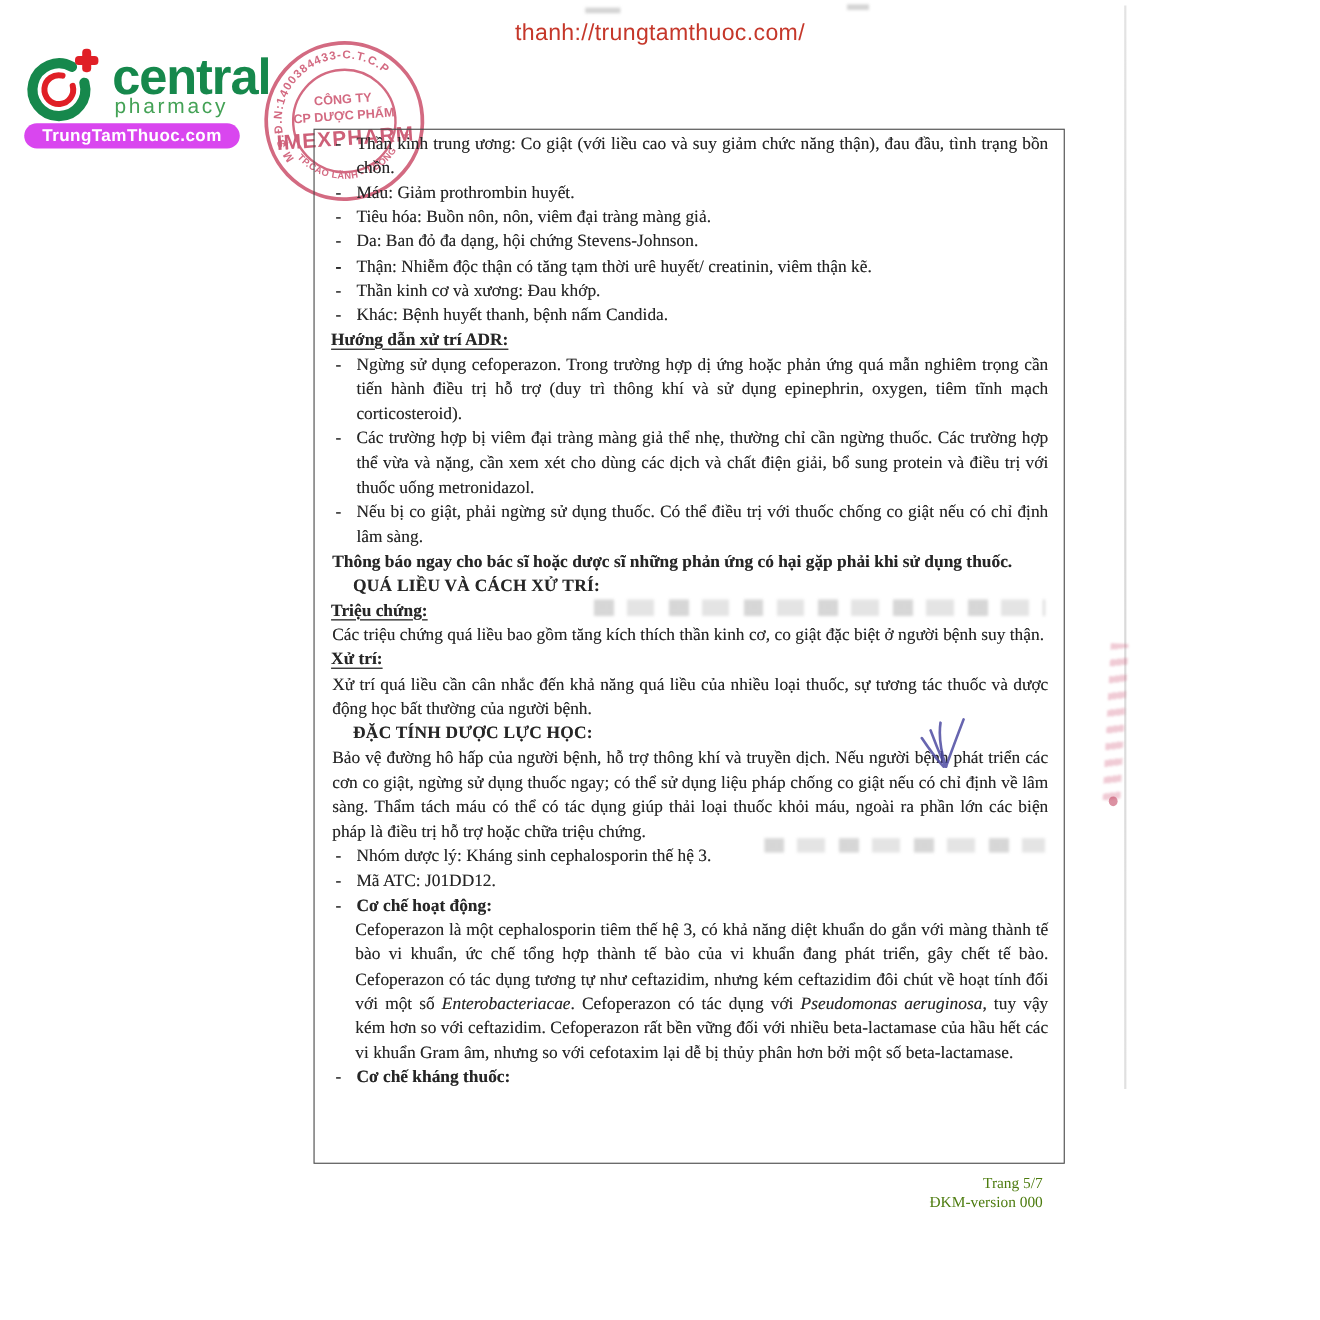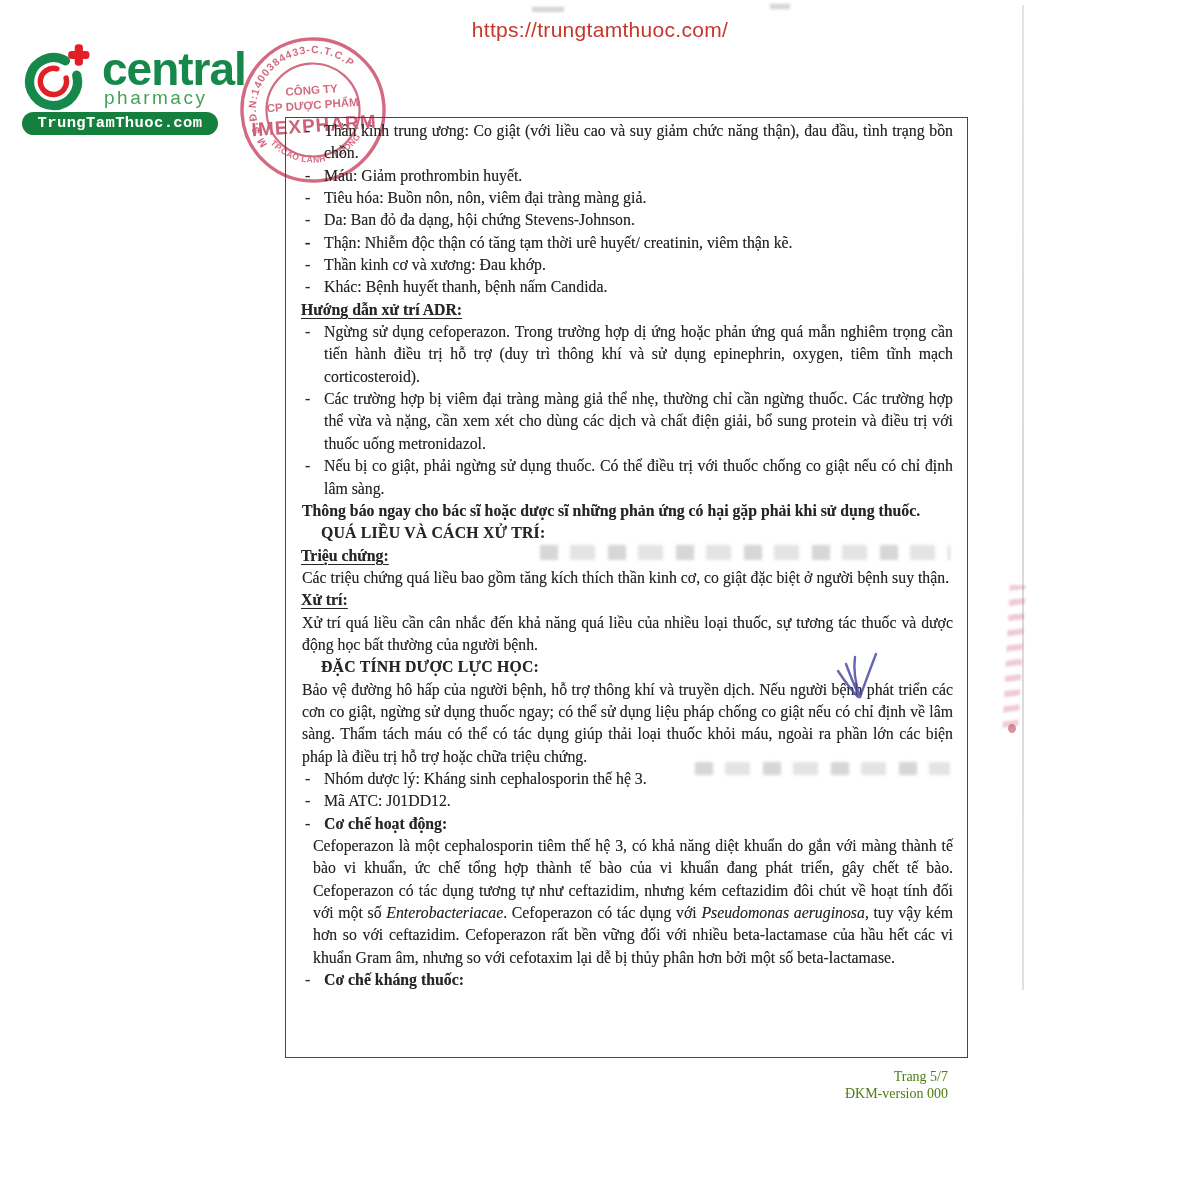--- a/index.html
+++ b/index.html
@@ -12,21 +12,21 @@
     font-size:21px;color:#c5372a;letter-spacing:.3px;}
 
   
   .logo{position:absolute;left:14px;top:38px;width:220px;height:105px;}
   .logo-icon{position:absolute;left:6px;top:2px;}
   .logo-brand{position:absolute;left:88px;top:8px;font-family:"Liberation Sans","DejaVu Sans",sans-serif;
     font-weight:bold;font-size:46px;color:#16884c;letter-spacing:-1px;line-height:1;}
   .logo-sub{position:absolute;left:90px;top:50px;font-family:"Liberation Sans","DejaVu Sans",sans-serif;
     font-size:19px;color:#44a256;letter-spacing:2.5px;line-height:1;}
   .logo-pill{position:absolute;left:8px;top:74px;width:196px;height:23px;border-radius:12px;
-    background:#15803d;color:#ffffff;font-family:Liberation Mono, monospace;
+    background:#d946ef;color:#ffffff;font-family:Liberation Sans, sans-serif;
     font-weight:bold;font-size:15.5px;line-height:23px;text-align:center;letter-spacing:.4px;}
 
   
   .stamp{position:absolute;left:233px;top:30px;width:160px;height:160px;
     opacity:.88;mix-blend-mode:multiply;}
   .stamp text{font-family:"Liberation Sans","DejaVu Sans",sans-serif;}
 
   
   .doc-box{position:absolute;left:285px;top:117px;width:683px;height:941px;
     border:1.6px solid #474747;box-sizing:border-box;overflow:hidden;background:transparent;}
@@ -35,21 +35,21 @@
     text-shadow:0 0 .4px rgba(20,20,20,.45);}
   .blk{text-align:justify;}
   .blk.heading{font-weight:bold;letter-spacing:.2px;text-align:left;margin-left:32px;}
   .blk.subheading{font-weight:bold;text-decoration:underline;text-underline-offset:3px;
     margin-left:12px;text-align:left;}
   .blk.para{margin-left:13px;}
   .blk.bold-para{font-weight:bold;margin-left:13px;}
   .blk.bullet,.blk.bullet-bold{margin-left:35px;position:relative;}
   .blk.bullet-bold{font-weight:bold;text-align:left;}
   .blk .dash{position:absolute;left:-19px;top:0;font-weight:normal;}
-  .blk.indent-para{margin-left:24px;}
+  .blk.indent-para{margin-left:34px;}
   .it{font-style:italic;}
 
   
   .doc-footer{position:absolute;right:252px;top:1068px;text-align:right;
     font-size:14px;line-height:17px;color:#4d7c0f;}
 
   
   .ghost-row{position:absolute;filter:blur(1.6px);
     background:repeating-linear-gradient(90deg,rgba(120,120,120,.30) 0 18px,rgba(120,120,120,0) 18px 30px,rgba(120,120,120,.20) 30px 55px,rgba(120,120,120,0) 55px 68px);}
   .ghost-1{left:540px;top:545px;width:410px;height:15px;}
@@ -65,21 +65,21 @@
   .speck-1{left:532px;top:7px;width:32px;height:5px;}
   .speck-2{left:770px;top:4px;width:20px;height:5px;}
 
   .pen-mark{position:absolute;left:825px;top:645px;}
 </style>
 </head>
 <body>
 
 <div class="page">
 
-  <div class="url-watermark">https://trungtamthuoc.com/</div>
+  <div class="url-watermark">thanh://trungtamthuoc.com/</div>
 
   <div class="speck speck-1"></div>
   <div class="speck speck-2"></div>
 
   <div class="logo">
     <svg class="logo-icon" width="80" height="72" viewBox="0 0 64 66">
       <path d="M 37 19 A 22 22 0 1 0 47.3 32.3" fill="none" stroke="#16884c" stroke-width="8.5" stroke-linecap="round"></path>
       <path d="M 29.1 26.4 A 12 12 0 1 0 37.6 34.9" fill="none" stroke="#e01f26" stroke-width="5" stroke-linecap="round"></path>
       <rect x="45.5" y="4" width="7.5" height="19.5" rx="3.2" fill="#e01f26"></rect>
       <rect x="39.5" y="10" width="19.5" height="7.5" rx="3.2" fill="#e01f26"></rect>

